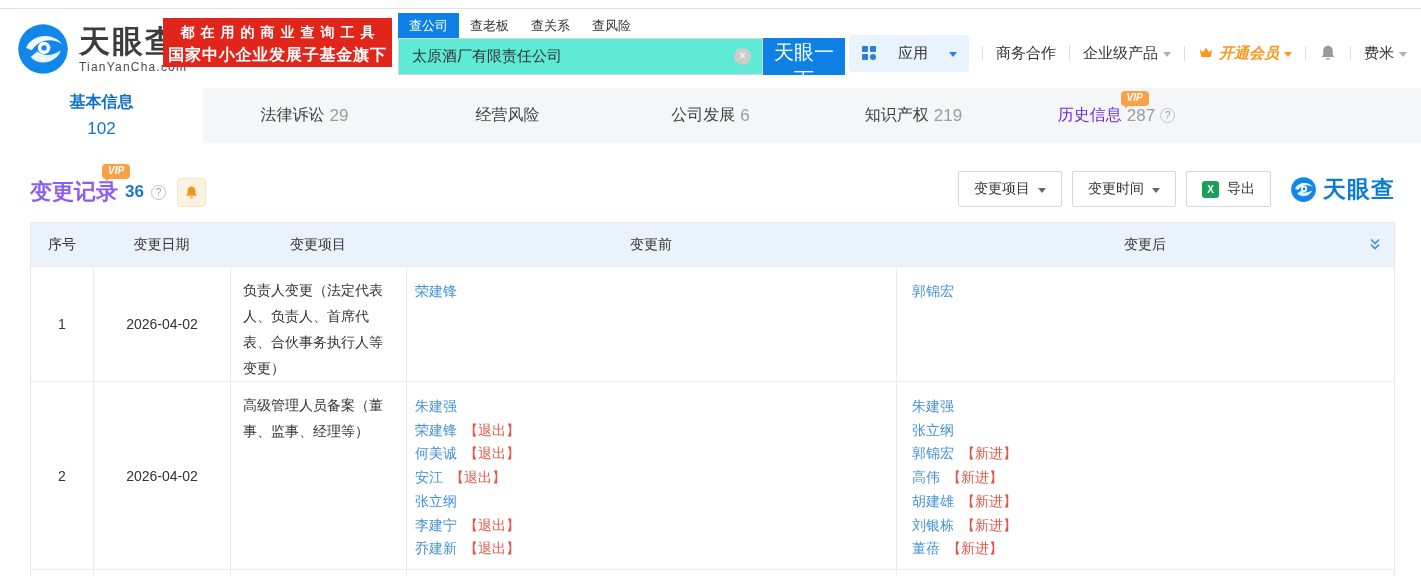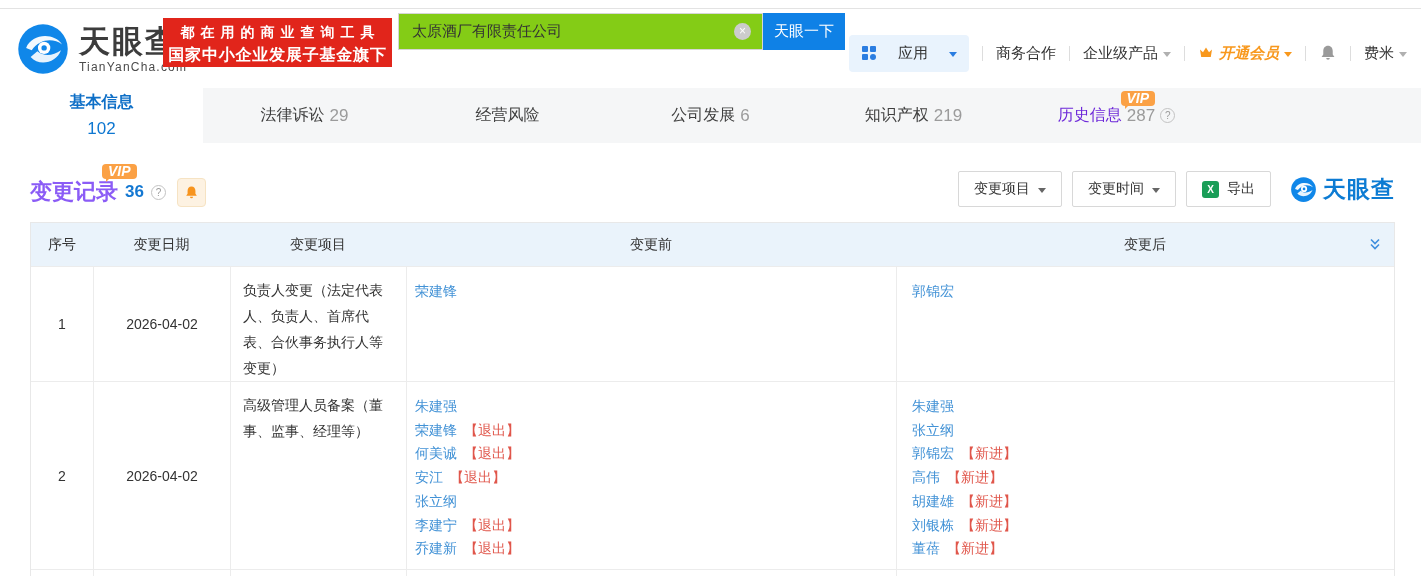--- a/index.html
+++ b/index.html
@@ -14,25 +14,25 @@
   .banner{position:absolute;left:163px;top:18px;width:229px;height:49px;background:#e1251b;color:#fff;
     text-align:center;box-sizing:border-box;padding-top:6px;}
   .banner-l1{font-size:14px;font-weight:bold;letter-spacing:6px;text-indent:6px;}
   .banner-l2{font-size:16px;font-weight:bold;letter-spacing:0.8px;margin-top:3px;}
 
   .search-block{position:absolute;left:398px;top:13px;width:447px;}
   .search-tabs{display:flex;align-items:stretch;height:25px;}
   .stab{font-size:13px;color:#333;padding:4px 11px 0;cursor:pointer;}
   .stab.active{background:#0f81e6;color:#fff;}
   .search-row{display:flex;height:37px;}
-  .search-input-wrap{flex:1;border:1px solid #d6d6d6;display:flex;align-items:center;padding:0 11px;gap:8px;box-sizing:border-box;background:#84cc16;}
+  .search-input-wrap{flex:1;border:1px solid #d6d6d6;display:flex;align-items:center;padding:0 11px;gap:8px;box-sizing:border-box;background:#5eead4;}
   .search-input{border:none;outline:none;flex:1;font-size:15px;color:#333;font-family:inherit;background:transparent;}
   .clear-btn{width:17px;height:17px;border-radius:50%;background:#ccc;color:#fff;font-size:12px;line-height:17px;
     display:flex;align-items:center;justify-content:center;cursor:pointer;flex:0 0 auto;}
-  .search-btn{width:82px;background:#0f81e6;color:#fff;font-size:15px;border:none;cursor:pointer;font-family:inherit;}
+  .search-btn{width:82px;background:#0f81e6;color:#fff;font-size:20px;border:none;cursor:pointer;font-family:inherit;}
 
   .top-menu{position:absolute;right:14px;top:33px;height:40px;display:flex;align-items:center;}
   .apps-pill{background:#e9f3fd;border-radius:4px;padding:9px 12px;display:flex;align-items:center;gap:21px;
     font-size:15px;color:#333;cursor:pointer;}
   .menu-sep{width:1px;height:15px;background:#ddd;margin:0 13px;}
   .menu-item{font-size:15px;color:#333;display:flex;align-items:center;gap:5px;cursor:pointer;}
   .vip-item{color:#f8981d;font-weight:bold;font-style:italic;}
   .caret-down{display:inline-block;width:0;height:0;border-left:4px solid transparent;border-right:4px solid transparent;
     border-top:5px solid #666;margin-top:2px;}
   .caret-blue{border-top-color:#2a7de1;}
@@ -43,21 +43,21 @@
   .nav-tabs{position:absolute;top:88px;left:0;width:1421px;height:55px;background:#f5f6f7;display:flex;}
   .ntab{width:203px;display:flex;align-items:center;justify-content:center;gap:5px;font-size:16px;color:#3f3f3f;
     position:relative;cursor:pointer;}
   .ntab.active{background:#fff;color:#0e6fc7;font-weight:bold;flex-direction:column;}
   .ntab.highlight .ntab-label{color:#6d28d9;}
   .ntab-count{font-size:17px;color:#9b9b9b;font-weight:normal;margin-top:1px;}
   .ntab.active .ntab-count{color:#0e77d1;}
   .qmark{width:15px;height:15px;border-radius:50%;border:1px solid #c3c3c3;color:#9b9b9b;font-size:10px;
     display:inline-flex;align-items:center;justify-content:center;box-sizing:border-box;font-weight:normal;font-style:normal;}
 
-  .vip-badge{display:inline-block;background:#fba145;color:#fff;font-size:14px;font-weight:bold;font-style:italic;
+  .vip-badge{display:inline-block;background:#fba145;color:#fff;font-size:10px;font-weight:bold;font-style:italic;
     padding:1px 6px 2px;border-radius:4px;line-height:12px;}
   .vip-badge::after{content:"";position:absolute;left:4px;bottom:-3px;width:0;height:0;
     border-top:4px solid #fba145;border-right:4px solid transparent;}
   .nav-vip{position:absolute;top:3px;left:calc(50% + 4px);}
   .nav-vip::after{left:4px;}
 
   
   .section-bar{position:absolute;top:164px;left:30px;width:1365px;height:46px;display:flex;
     justify-content:space-between;align-items:center;}
   .sec-left{position:relative;display:flex;align-items:center;gap:7px;margin-top:10px;}
@@ -112,20 +112,26 @@
       <div class="logo-domain">TianYanCha.com</div>
     </div>
   </div>
 
   <div class="banner">
     <div class="banner-l1">都在用的商业查询工具</div>
     <div class="banner-l2">国家中小企业发展子基金旗下机构</div>
   </div>
 
   <div class="search-block">
+    <div class="search-tabs">
+        <div class="stab active">查公司</div>
+        <div class="stab">查老板</div>
+        <div class="stab">查关系</div>
+        <div class="stab">查风险</div>
+      </div>
     <div class="search-row">
       <div class="search-input-wrap">
         <input class="search-input" value="太原酒厂有限责任公司" style="">
         <span class="clear-btn">×</span>
       </div>
       <button class="search-btn">天眼一下</button>
     </div>
   </div>
 
   <div class="top-menu">

